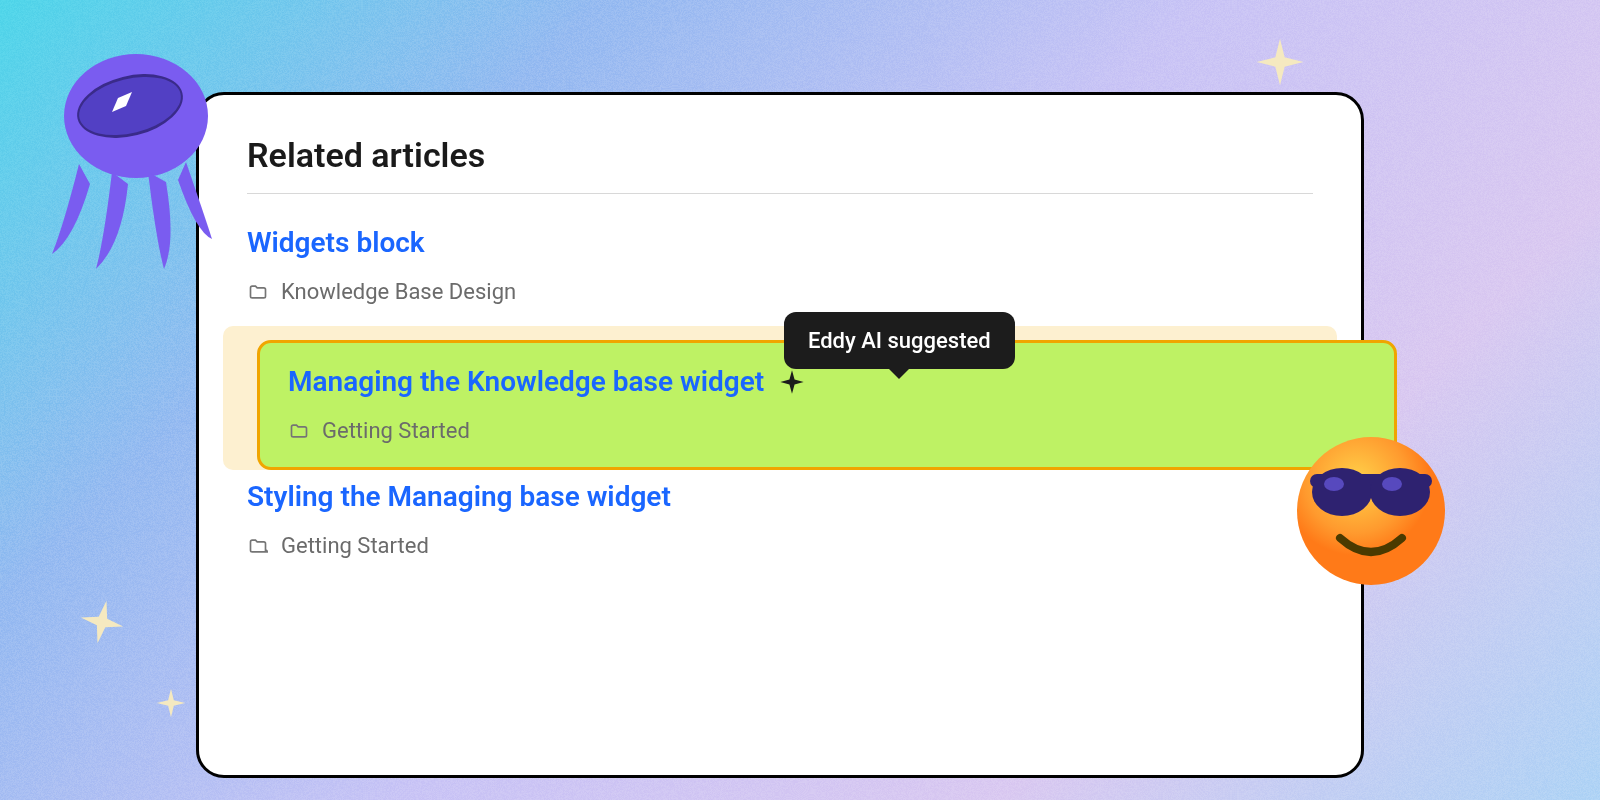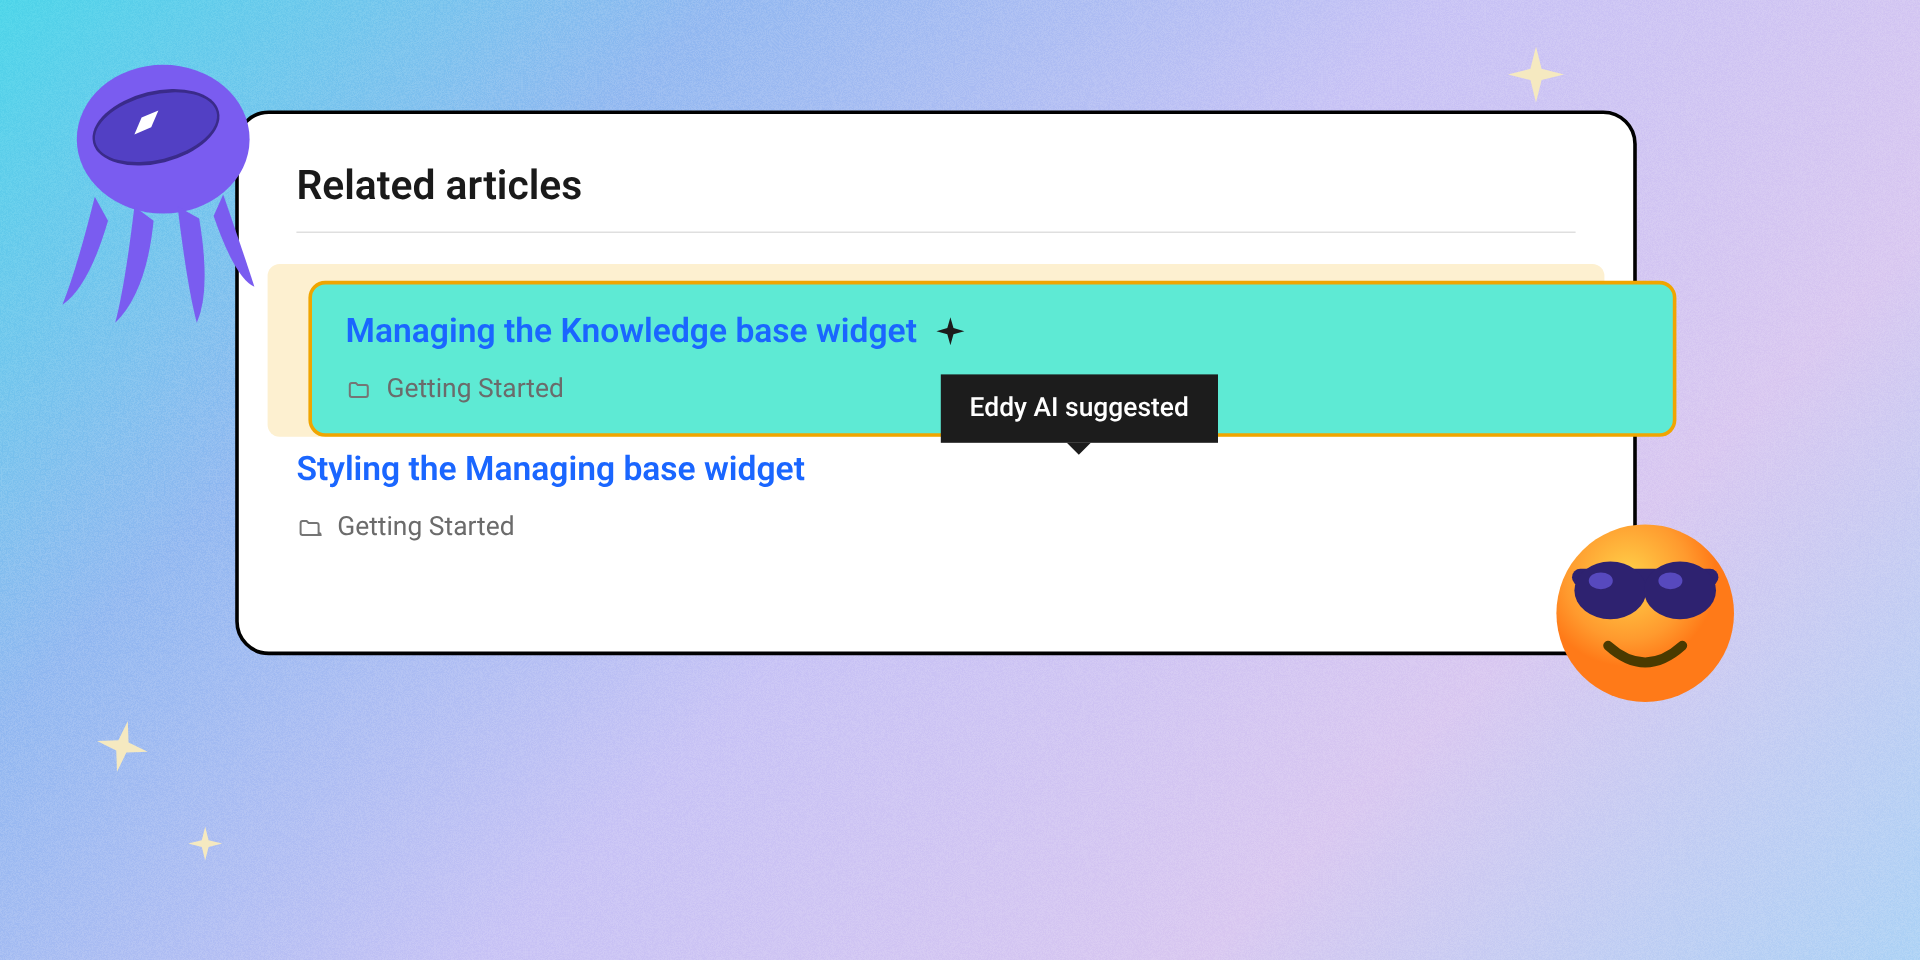--- a/index.html
+++ b/index.html
@@ -22,21 +22,21 @@
     .sparkle {
       position: absolute;
       color: #f5e9c0;
       pointer-events: none;
     }
     .card {
       position: absolute;
       left: 196px;
       top: 92px;
       width: 1168px;
-      height: 454px;
+      height: 686px;
       background: #fff;
       border: 3px solid #000;
       border-radius: 28px;
       padding: 40px 48px;
     }
     .card-title {
       font-size: 34px;
       font-weight: 600;
       color: #1a1a1a;
       padding-bottom: 18px;
@@ -63,38 +63,38 @@
     }
     .folder-icon { width: 22px; height: 20px; color: #757575; }
     .highlight-bg {
       background: #fdf0d0;
       border-radius: 10px;
       margin: 0 -24px 0 -24px;
       padding-top: 14px;
       position: relative;
     }
     .highlight-inner {
-      background: #5eead4;
+      background: #bef264;
       border: 3px solid #f0a500;
       border-radius: 14px;
       margin-left: 34px;
       margin-right: -60px;
       padding: 22px 28px 24px;
     }
     .highlight-inner .article-title { font-size: 28px; }
     .highlight-inner .article-meta { margin-top: 20px; }
     .tooltip {
       position: absolute;
       left: 784px;
       top: 312px;
       background: #1c1c1c;
       color: #fff;
       font-size: 22px;
       padding: 16px 24px;
-      border-radius: 0;
+      border-radius: 12px;
       white-space: nowrap;
       font-weight: 500;
     }
     .tooltip::after {
       content: "";
       position: absolute;
       bottom: -10px;
       left: 50%;
       transform: translateX(-50%);
       border: 10px solid transparent;
@@ -132,20 +132,31 @@
 <svg class="sparkle" style="left:76px;top:596px;width:52px;height:52px;transform:rotate(12deg)" viewBox="0 0 24 24">
     <path fill="currentColor" d="M12 2l2 8 8 2-8 2-2 8-2-8-8-2 8-2z"></path>
   </svg>
 <svg class="sparkle" style="left:154px;top:686px;width:34px;height:34px" viewBox="0 0 24 24">
     <path fill="currentColor" d="M12 2l2 8 8 2-8 2-2 8-2-8-8-2 8-2z"></path>
   </svg>
 
 <div class="card">
   <div class="card-title">Related articles</div>
 
+  <div class="article">
+    <div class="article-title">
+      <span>Widgets block</span>
+    </div>
+    <div class="article-meta">
+      <svg class="folder-icon" viewBox="0 0 24 24" fill="none" stroke="currentColor" stroke-width="2">
+          <path d="M3 7a2 2 0 012-2h4l2 2h8a2 2 0 012 2v8a2 2 0 01-2 2H5a2 2 0 01-2-2V7z"></path>
+        </svg>
+      <span>Knowledge Base Design</span>
+    </div>
+  </div>
 
   <div class="highlight-bg">
     <div class="highlight-inner article">
       <div class="article-title">
         <span>Managing the Knowledge base widget</span>
         <svg width="28" height="28" viewBox="0 0 24 24">
             <path fill="#1c1c1c" d="M12 2l2.2 7.8L22 12l-7.8 2.2L12 22l-2.2-7.8L2 12l7.8-2.2z"></path>
           </svg>
       </div>
       <div class="article-meta">

